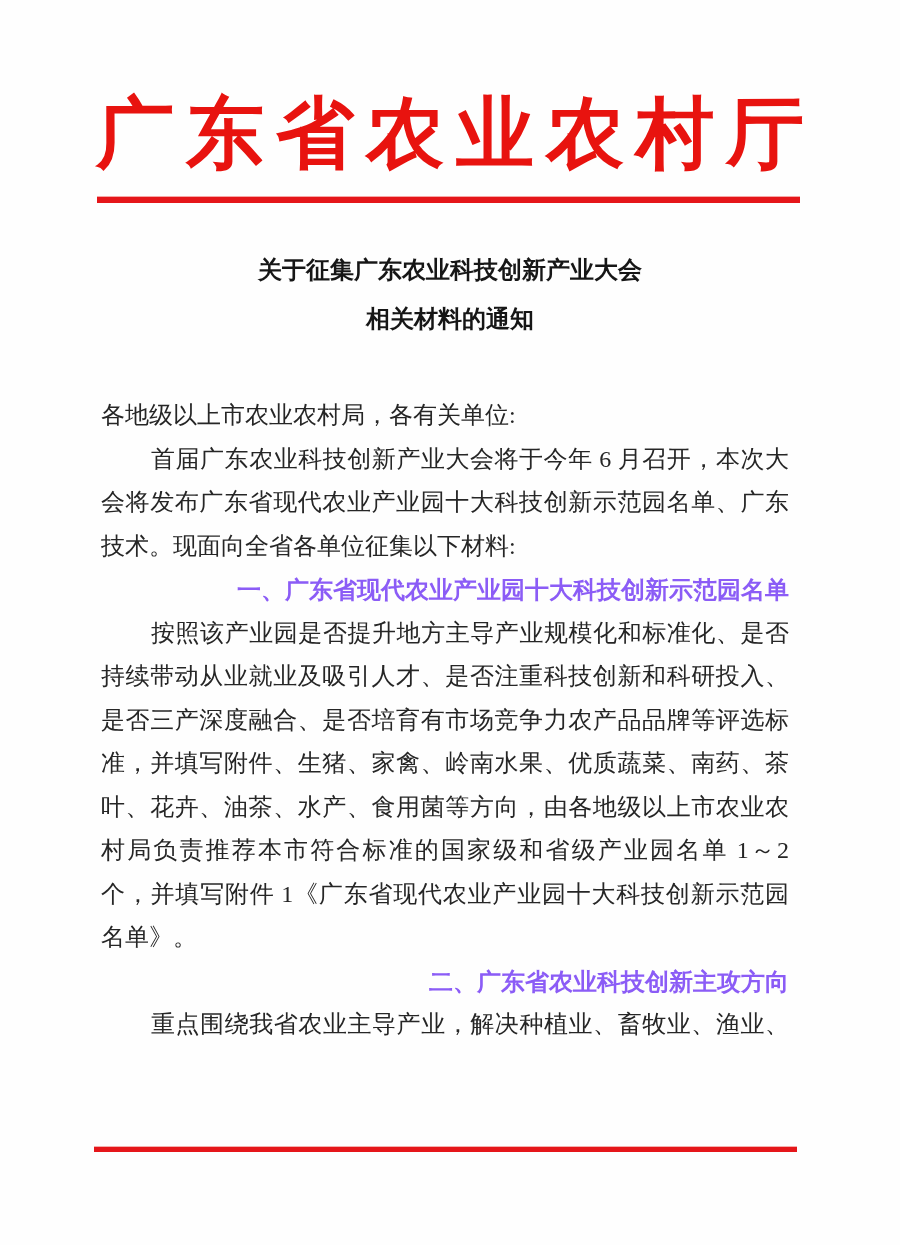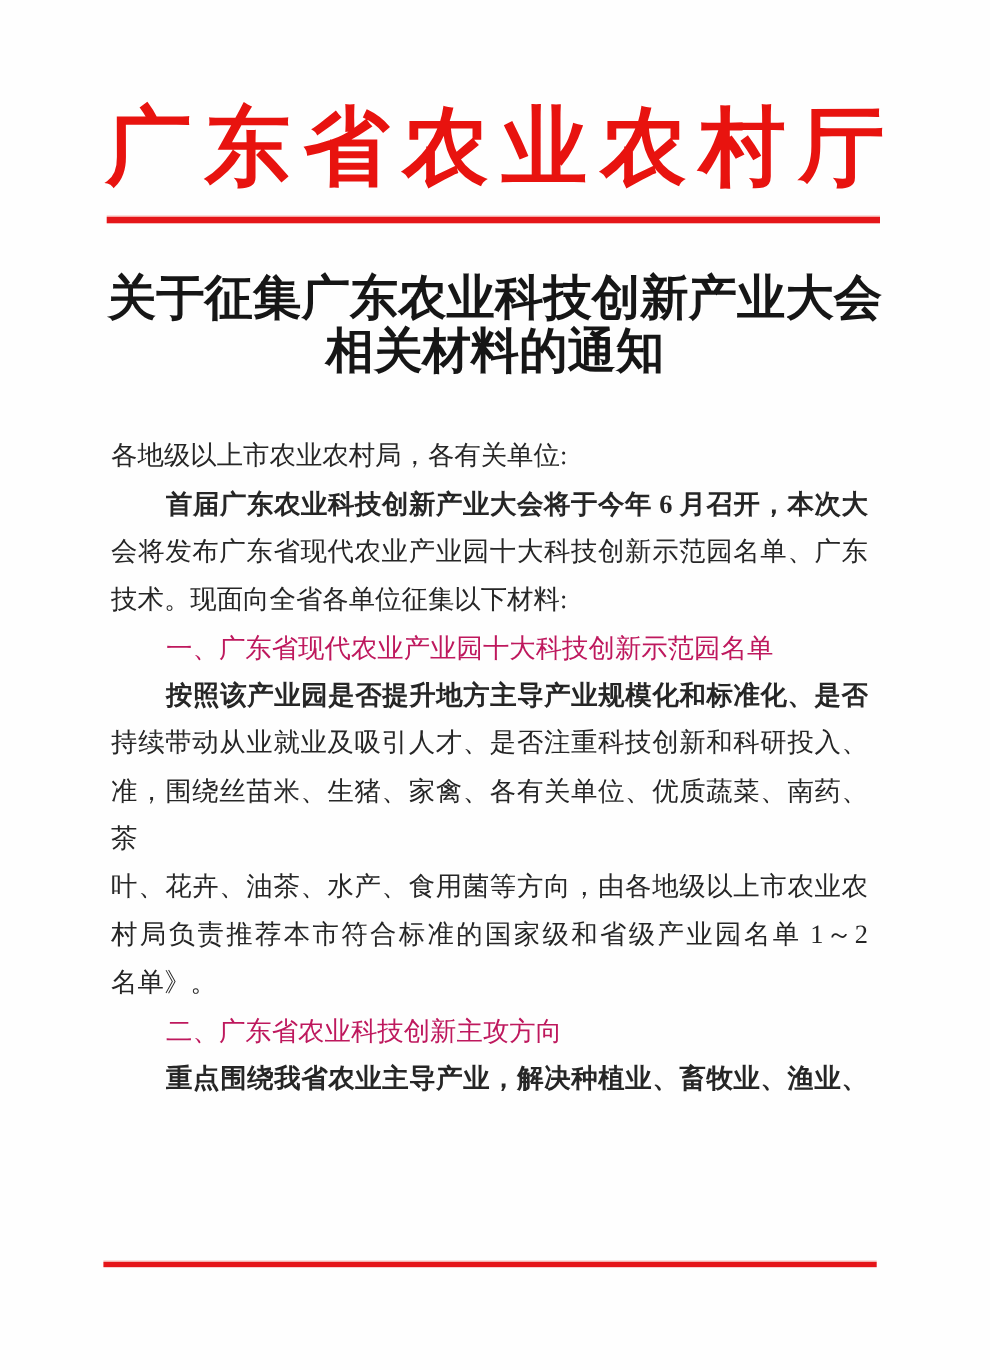--- a/index.html
+++ b/index.html
@@ -39,44 +39,45 @@
     width: 703px;
     height: 7px;
     background: linear-gradient(to bottom, #f7a8a6 0 1px, var(--rule-red) 1px);
   }
   .doc-title {
     position: absolute;
     top: 246px;
     left: 0;
     width: 100%;
     text-align: center;
-    font-size: 44px;
+    font-size: 24px;
     line-height: 49px;
     font-weight: bold;
     color: var(--title-text);
   }
   .notice-body {
     position: absolute;
     top: 394px;
     left: 101px;
     width: 688px;
     font-size: 24px;
     line-height: 43.5px;
     color: var(--body-text);
   }
   .line { min-height: 43.5px; }
-  .indent { padding-left: 50px; font-weight: bold; }
+  .indent { padding-left: 50px; }
   .fill {
     text-align: justify;
     text-align-last: justify;
   }
   .heading {
     font-family: "Liberation Sans", "DejaVu Sans", sans-serif;
-    font-weight: normal;
-    color: #be185d;
+    font-weight: bold;
+    color: #8b5cf6;
+    text-align: right;
   }
   .footer-rule {
     position: absolute;
     top: 1146px;
     left: 94px;
     width: 703px;
     height: 6px;
     background: linear-gradient(to bottom, #f5b0ae 0 1px, var(--rule-red) 1px);
   }
 </style>
@@ -95,23 +96,25 @@
   </div>
 
   <div class="notice-body">
     <div class="line">各地级以上市农业农村局，各有关单位:</div>
     <div class="line indent fill">首届广东农业科技创新产业大会将于今年 6 月召开，本次大</div>
     <div class="line fill">会将发布广东省现代农业产业园十大科技创新示范园名单、广东</div>
     <div class="line">技术。现面向全省各单位征集以下材料:</div>
     <div class="line indent heading">一、广东省现代农业产业园十大科技创新示范园名单</div>
     <div class="line indent fill">按照该产业园是否提升地方主导产业规模化和标准化、是否</div>
     <div class="line fill">持续带动从业就业及吸引人才、是否注重科技创新和科研投入、</div>
-    <div class="line fill">准，围绕丝苗米、生猪、家禽、各有关单位、优质蔬菜、南药、茶</div>
+    <div class="line fill">是否三产深度融合、是否培育有市场竞争力农产品品牌等评选标</div>
+    <div class="line fill">准，并填写附件、生猪、家禽、岭南水果、优质蔬菜、南药、茶</div>
     <div class="line fill">叶、花卉、油茶、水产、食用菌等方向，由各地级以上市农业农</div>
     <div class="line fill">村局负责推荐本市符合标准的国家级和省级产业园名单 1～2</div>
+    <div class="line fill">个，并填写附件 1《广东省现代农业产业园十大科技创新示范园</div>
     <div class="line">名单》。</div>
     <div class="line indent heading">二、广东省农业科技创新主攻方向</div>
     <div class="line indent fill">重点围绕我省农业主导产业，解决种植业、畜牧业、渔业、</div>
   </div>
 
   <div class="footer-rule"></div>
 
 </div>
 
 </body></html>

